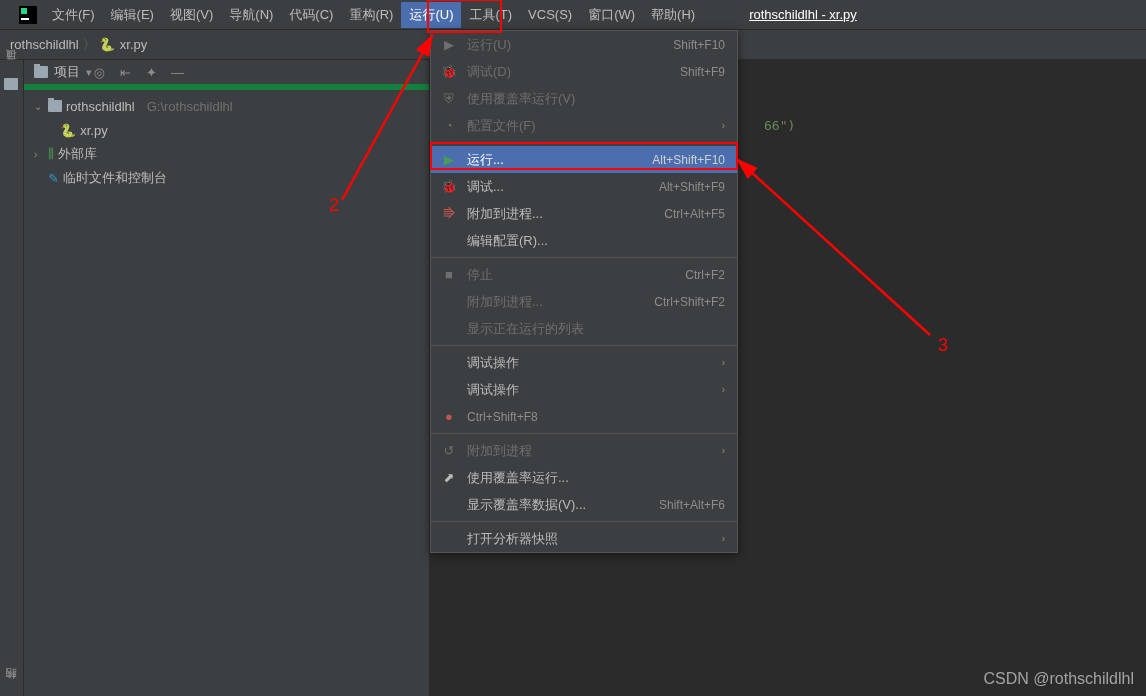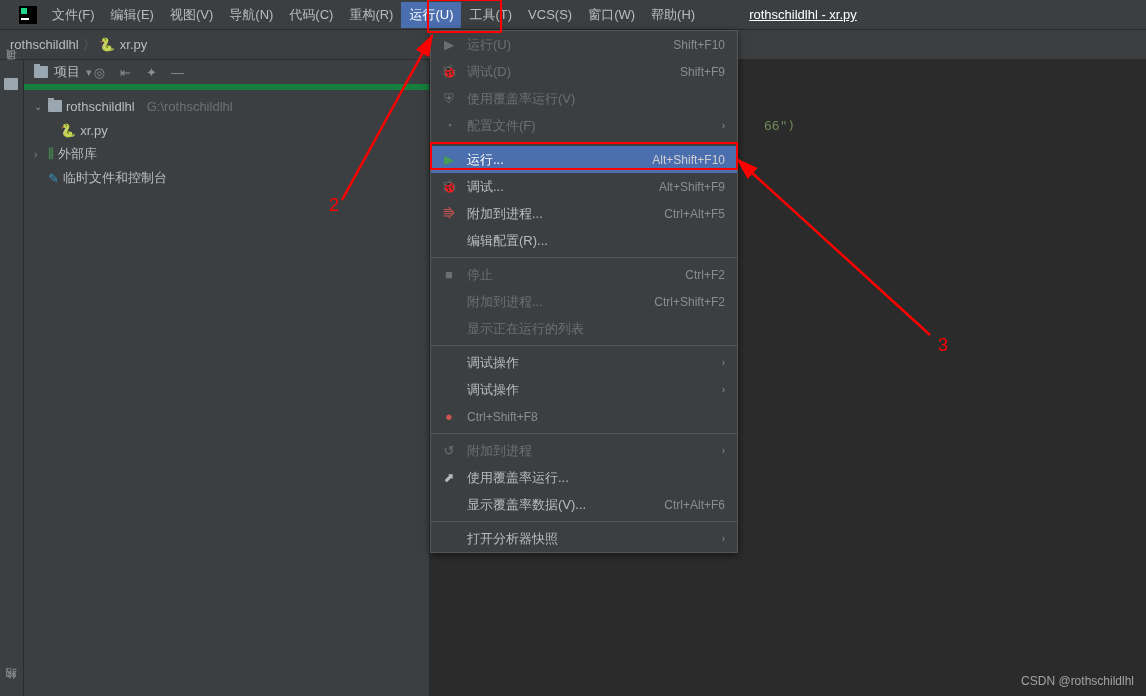--- a/index.html
+++ b/index.html
@@ -237,21 +237,21 @@
     .arrow-svg {
       position: absolute;
       z-index: 199;
       pointer-events: none;
     }
     .watermark {
       position: absolute;
       right: 12px;
       bottom: 8px;
       color: #b8b8b8;
-      font-size: 12px;
+      font-size: 16px;
       opacity: 0.85;
     }
   </style>
 </head>
 <body>
 
 <div class="menubar">
   <div class="app-icon">
     <svg width="18" height="18" viewBox="0 0 18 18">
         <rect width="18" height="18" fill="#000"></rect>
@@ -413,21 +413,21 @@
     <span class="dd-text"><span>附加到进程</span></span>
     <span class="dd-chevron">›</span>
   </div>
   <div class="dropdown-item">
     <span class="dd-icon">⬈</span>
     <span class="dd-text"><span>使用覆盖率运行...</span></span>
   </div>
   <div class="dropdown-item">
     <span class="dd-icon"></span>
     <span class="dd-text"><span>显示覆盖率数据(V)...</span></span>
-    <span class="dd-shortcut">Ctrl+Alt+F6</span>
+    <span class="dd-shortcut">Shift+Alt+F6</span>
   </div>
   <div class="dd-sep"></div>
   <div class="dropdown-item">
     <span class="dd-icon"></span>
     <span class="dd-text"><span>打开分析器快照</span></span>
     <span class="dd-chevron">›</span>
   </div>
 </div>
 
 <div class="red-box-1"></div>

